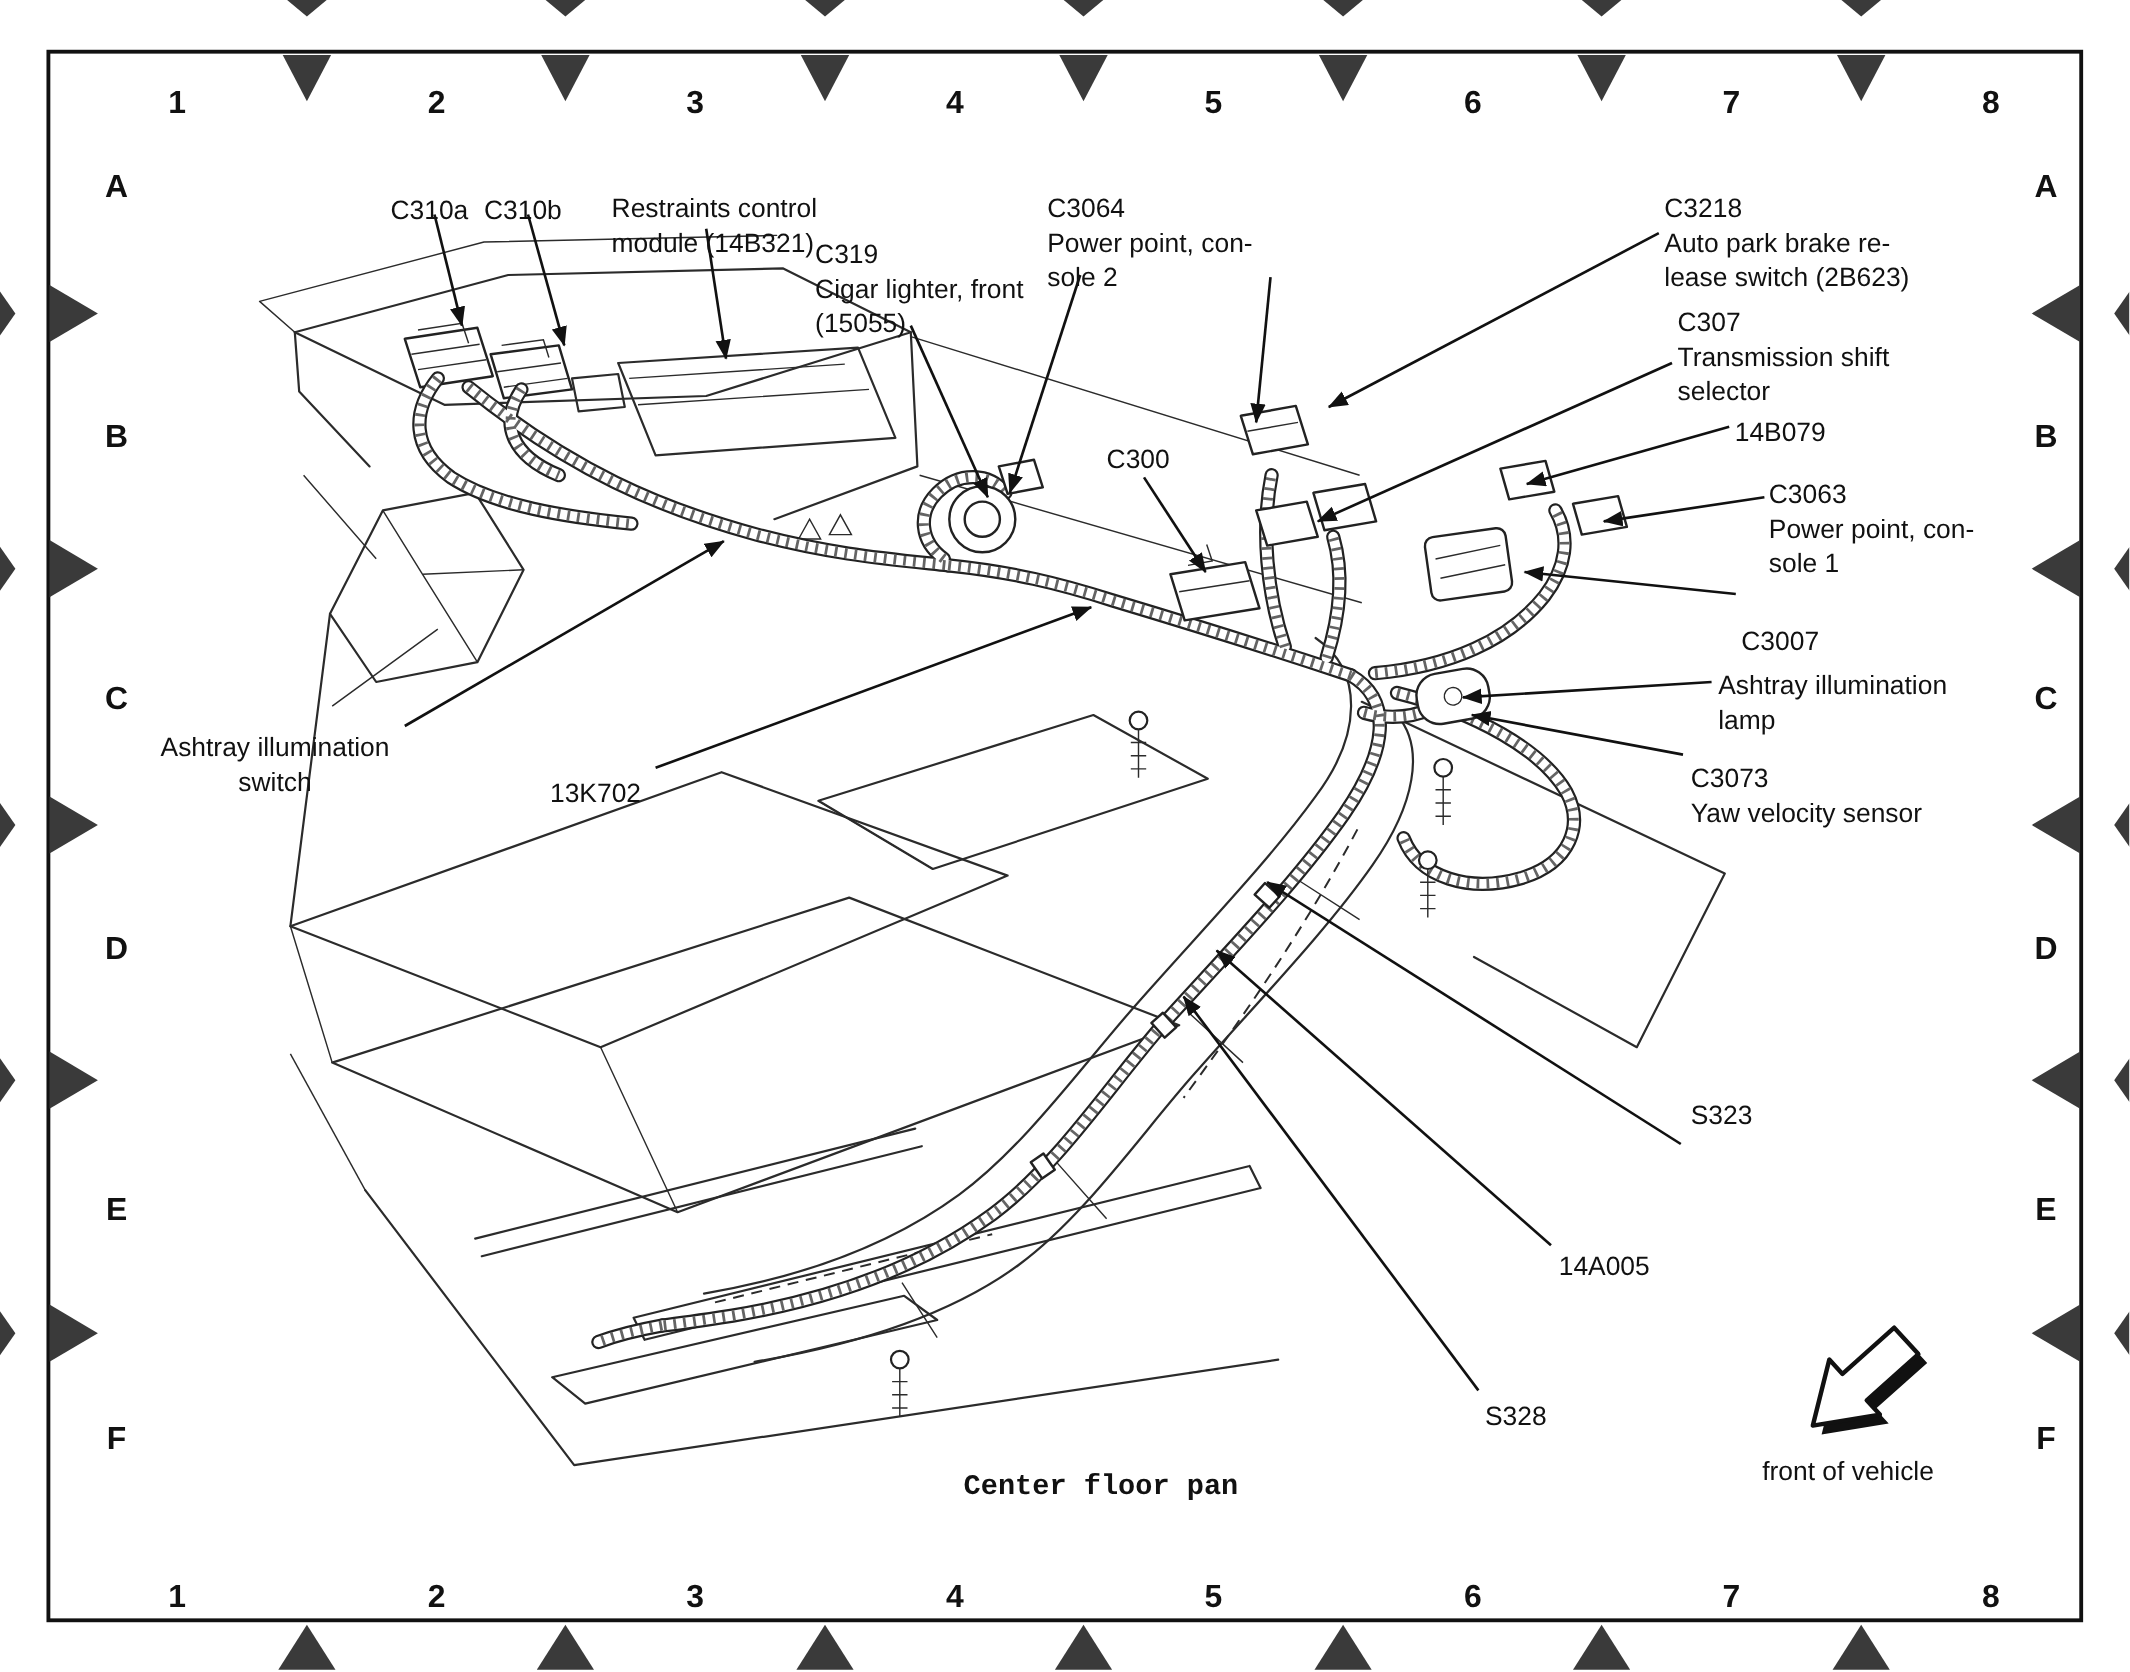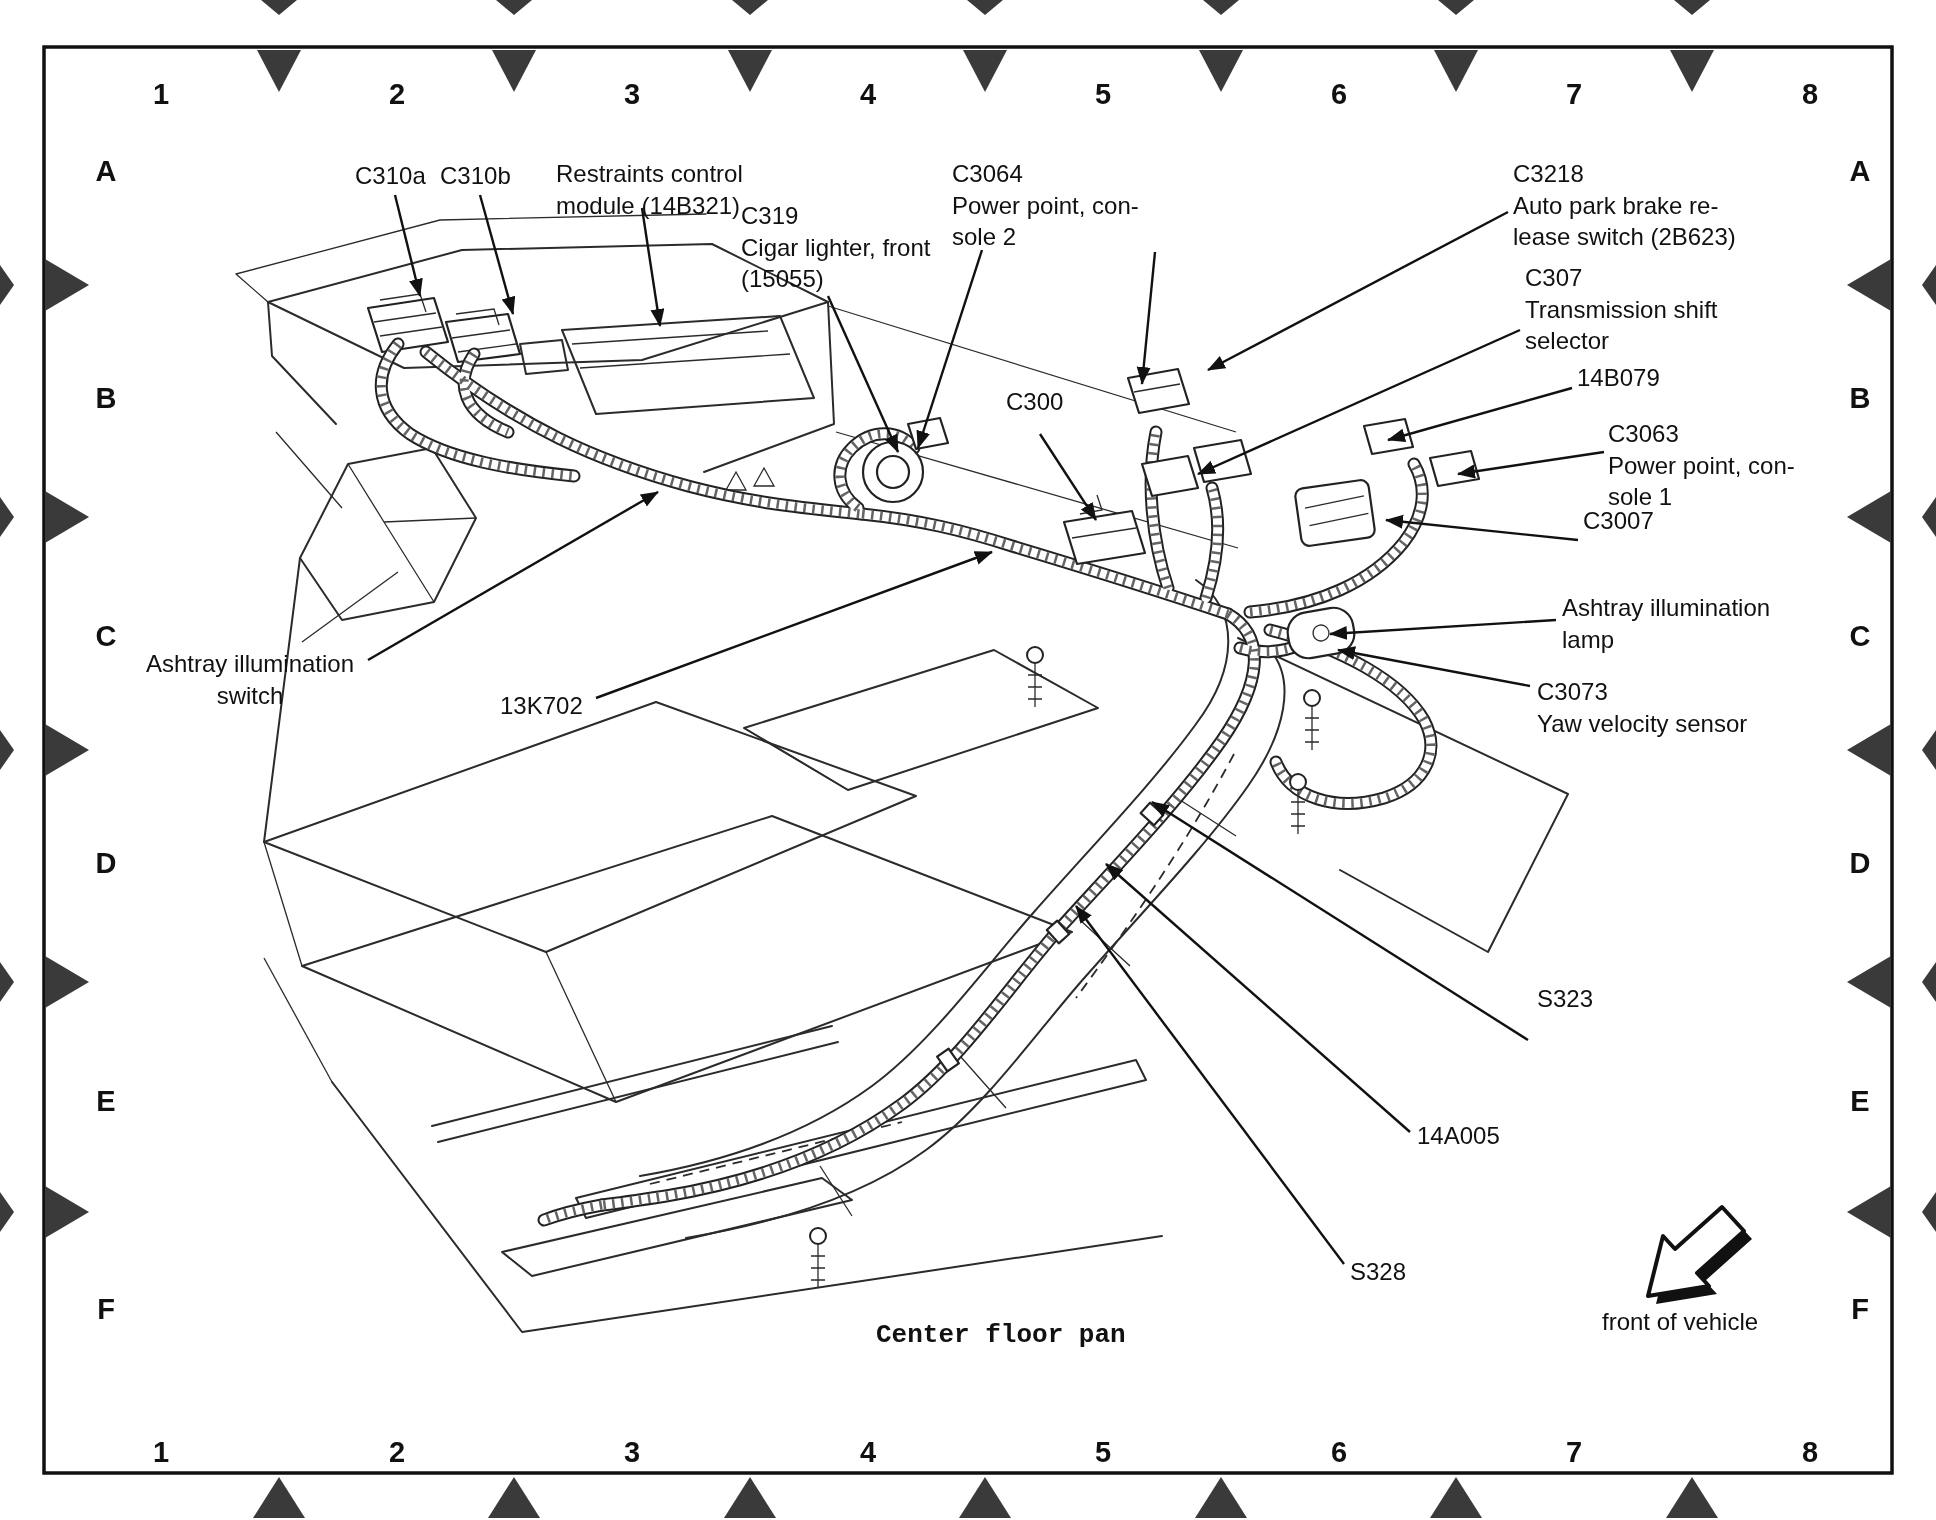--- a/index.html
+++ b/index.html
@@ -1,21 +1,21 @@
 <!DOCTYPE html>
 <html><head>
 <meta charset="utf-8">
 <style>
   html,body{margin:0;padding:0;background:#ffffff;}
   .page{position:relative;width:1936px;height:1520px;background:#fff;overflow:hidden;
         font-family:"Liberation Sans",sans-serif;color:#111;}
   .art{position:absolute;left:0;top:0;width:1936px;height:1520px;}
   .grid-num{position:absolute;transform:translateX(-50%);font-weight:700;font-size:29px;}
   .grid-letter{position:absolute;transform:translate(-50%,-50%);font-weight:700;font-size:29px;}
-  .label{position:absolute;font-size:24px;line-height:1.32;white-space:pre-line;}
+  .label{position:absolute;font-size:24px;line-height:1.32;white-space:pre-line;margin-top:16px;}
   .label--center{text-align:center;}
   .label--bold{font-weight:700;font-size:26px;font-family:Liberation Mono, monospace;}
   
   .frame-rect{fill:none;stroke:#111;stroke-width:3.5;}
   .tri{fill:#3a3a3a;}
   .ln{fill:none;stroke:#2b2b2b;stroke-width:2;stroke-linejoin:round;stroke-linecap:round;}
   .ln-thin{fill:none;stroke:#2b2b2b;stroke-width:1.3;}
   .dash{stroke-dasharray:10 7;stroke-width:1.8;}
   .part{fill:#fff;stroke:#222;stroke-width:2.2;stroke-linejoin:round;}
   .tube-outer{fill:none;stroke:#222;stroke-width:13;stroke-linecap:round;}
@@ -317,21 +317,21 @@
   <div class="label" style="left:1513px;top:158px">C3218
 Auto park brake re-
 lease switch (2B623)</div>
   <div class="label" style="left:1525px;top:262px">C307
 Transmission shift
 selector</div>
   <div class="label" style="left:1577px;top:362px">14B079</div>
   <div class="label" style="left:1608px;top:418px">C3063
 Power point, con-
 sole 1</div>
-  <div class="label" style="left:1583px;top:505px">C3007</div>
+  <div class="label" style="left:1583px;top:552px">C3007</div>
   <div class="label" style="left:1006px;top:386px">C300</div>
   <div class="label" style="left:1562px;top:592px">Ashtray illumination
 lamp</div>
   <div class="label" style="left:1537px;top:676px">C3073
 Yaw velocity sensor</div>
   <div class="label label--center" style="left:130px;top:648px;width:240px">Ashtray illumination
 switch</div>
   <div class="label" style="left:500px;top:690px">13K702</div>
   <div class="label" style="left:1537px;top:983px">S323</div>
   <div class="label" style="left:1417px;top:1120px">14A005</div>

